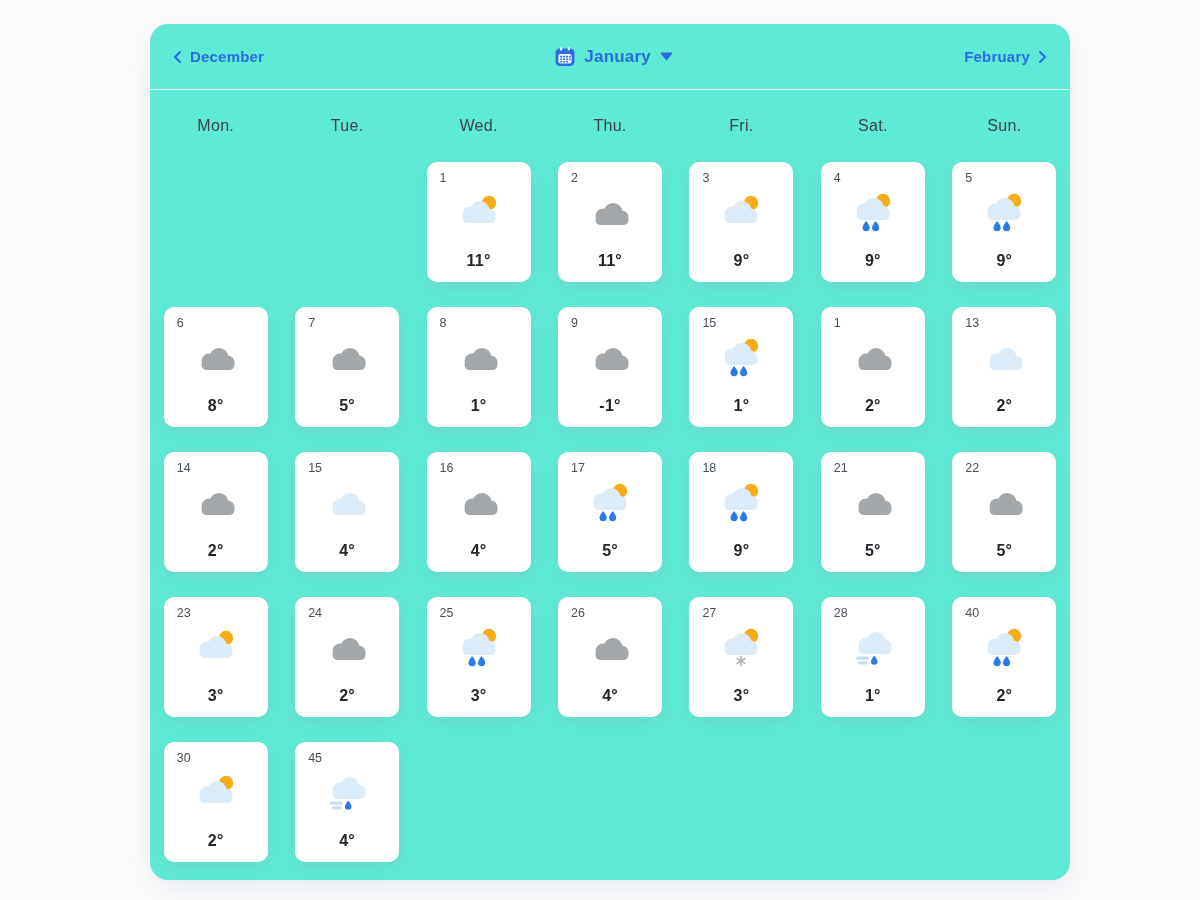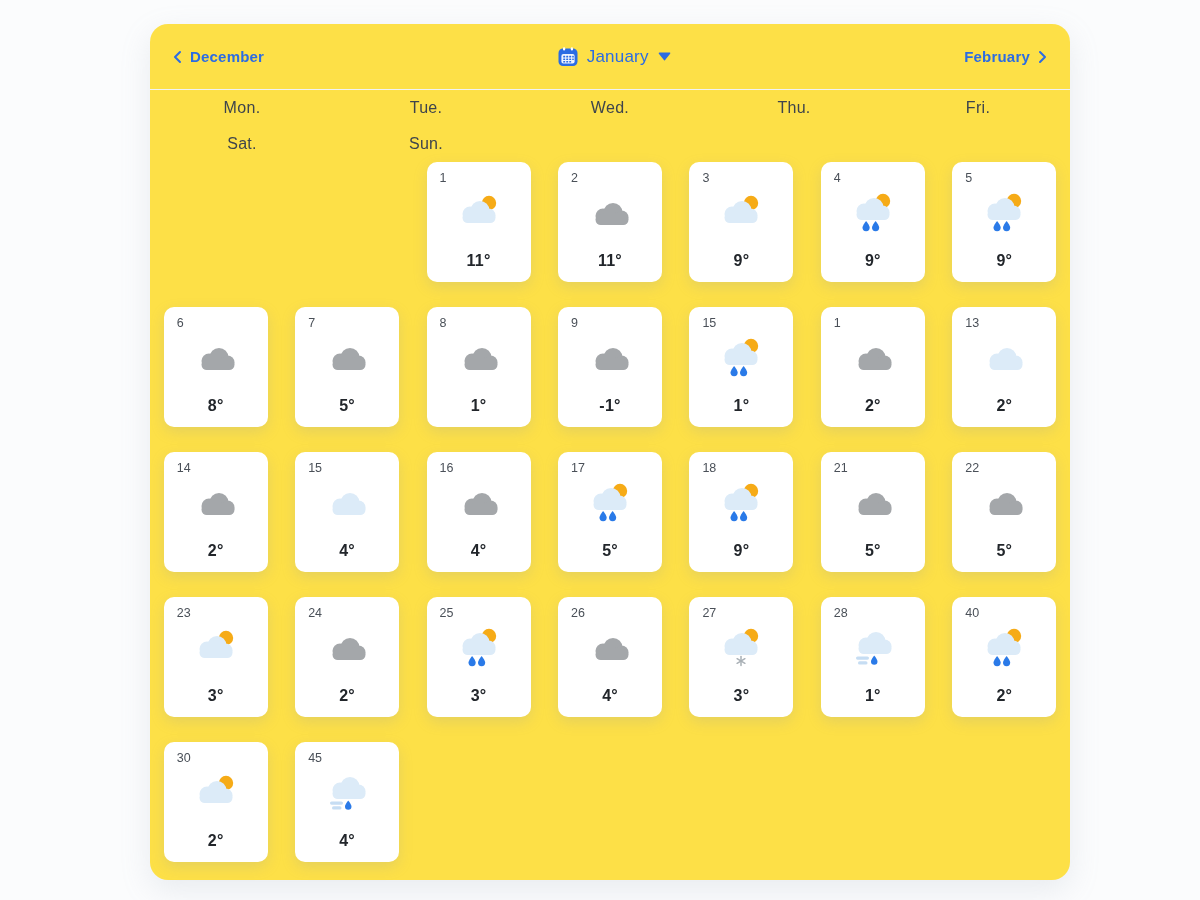--- a/index.html
+++ b/index.html
@@ -6,38 +6,38 @@
   html, body { width:1200px; height:900px; }
   body {
     background:#fbfcfd;
     font-family:"Liberation Sans", sans-serif;
     position:relative;
     overflow:hidden;
   }
   .card {
     position:absolute; left:150px; top:24px;
     width:920px; height:856px;
-    background:#fde047; border-radius:18px;
+    background:#5eead4; border-radius:18px;
     box-shadow:0 10px 30px rgba(150,160,175,0.18);
   }
   .header {
     height:66px; display:flex; align-items:center; justify-content:space-between;
     padding:0 22px; border-bottom:1px solid #f0f2f4;
   }
   button { background:none; border:none; cursor:pointer; font-family:inherit; }
   .nav-btn {
     display:flex; align-items:center; gap:8px;
     color:var(--accent); font-weight:700; font-size:15px; letter-spacing:0.2px;
   }
   .month-select {
     display:flex; align-items:center; gap:9px;
-    color:var(--accent); font-weight:400; font-size:17px; letter-spacing:0.2px;
+    color:var(--accent); font-weight:700; font-size:17px; letter-spacing:0.2px;
   }
   .weekdays {
-    display:grid; grid-template-columns:repeat(5,1fr);
+    display:grid; grid-template-columns:repeat(7,1fr);
     height:72px; align-items:center;
   }
   .weekday {
     text-align:center; color:var(--weekday_text);
     font-size:16px; font-weight:500; letter-spacing:0.3px;
   }
   .grid {
     display:grid; grid-template-columns:repeat(7,1fr);
     row-gap:25px; justify-items:center; padding-bottom:16px;
   }

